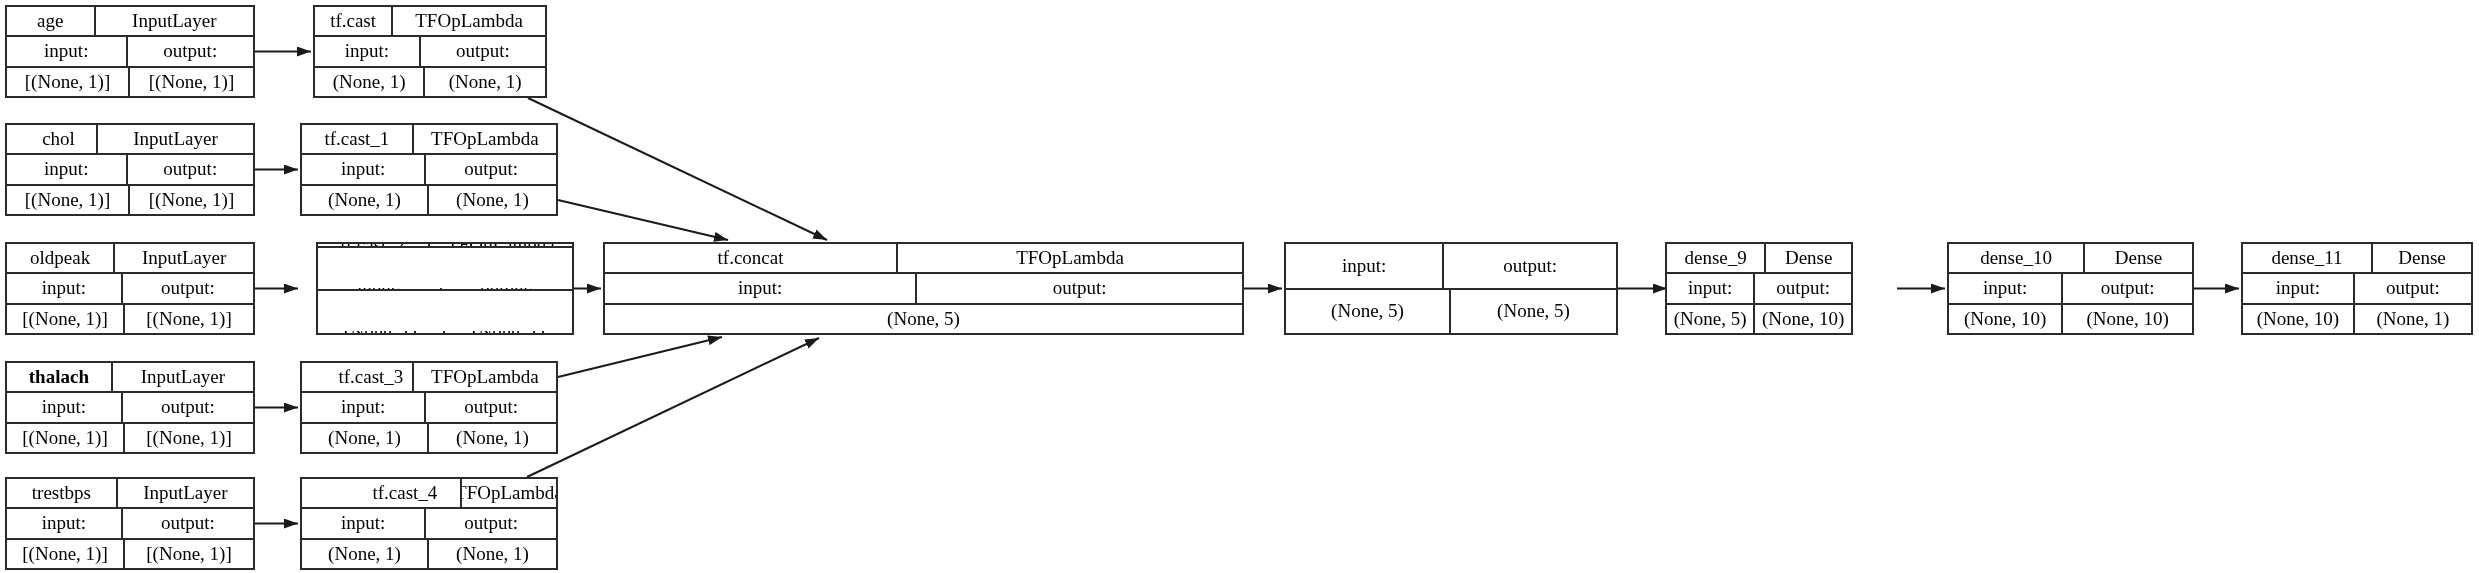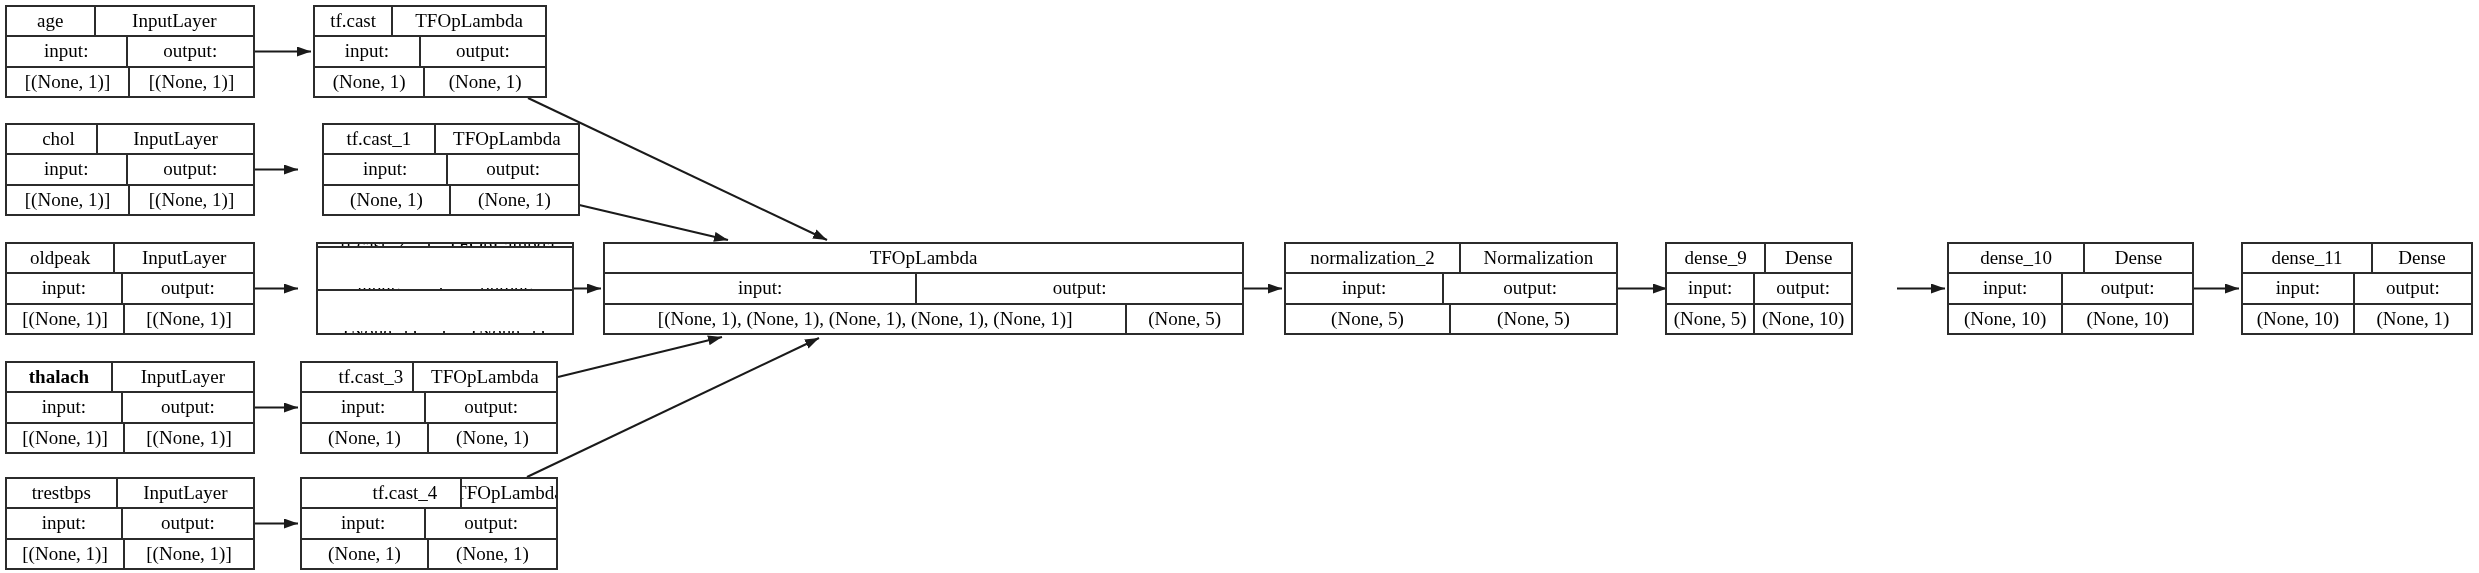--- a/index.html
+++ b/index.html
@@ -153,21 +153,21 @@
     </div>
     <div class="nrow r2">
       <div class="cell a" style="width: 46%;">input:</div>
       <div class="cell b">output:</div>
     </div>
     <div class="nrow r3">
       <div class="cell a" style="width: 48%;">(None, 1)</div>
       <div class="cell b">(None, 1)</div>
     </div>
   </div>
-      <div class="node" style="left: 300px; top: 123px; width: 258px; margin-left: 22px;">
+      <div class="node" style="left: 300px; top: 123px; width: 258px;">
     <div class="nrow r1">
       <div class="cell a" style="width: 44%;">tf.cast_1</div>
       <div class="cell b">TFOpLambda</div>
     </div>
     <div class="nrow r2">
       <div class="cell a" style="width: 49%;">input:</div>
       <div class="cell b">output:</div>
     </div>
     <div class="nrow r3">
       <div class="cell a" style="width: 50%;">(None, 1)</div>
@@ -211,36 +211,32 @@
       <div class="cell a" style="width: 49%;">input:</div>
       <div class="cell b">output:</div>
     </div>
     <div class="nrow r3">
       <div class="cell a" style="width: 50%;">(None, 1)</div>
       <div class="cell b">(None, 1)</div>
     </div>
   </div>
       <div class="node" style="left: 603px; top: 242px; width: 641px;">
     <div class="nrow r1">
-      <div class="cell b">TFOpLambda</div>
-    </div>
-    <div class="nrow r2">
-      <div class="cell a" style="width: 49%;">input:</div>
-      <div class="cell b">output:</div>
-    </div>
-    <div class="nrow r3">
-      <div class="cell a" style="width: 82%;">[(None, 1), (None, 1), (None, 1), (None, 1), (None, 1)]</div>
+      <div class="cell a" style="width: 46%;">tf.concat</div>
+      <div class="cell b">TFOpLambda</div>
+    </div>
+    <div class="nrow r2">
+      <div class="cell a" style="width: 49%;">input:</div>
+      <div class="cell b">output:</div>
+    </div>
+    <div class="nrow r3">
       <div class="cell b">(None, 5)</div>
     </div>
   </div>
       <div class="node" style="left: 1284px; top: 242px; width: 334px;">
-    <div class="nrow r1">
-      <div class="cell a" style="width: 53%;">normalization_2</div>
-      <div class="cell b">Normalization</div>
-    </div>
     <div class="nrow r2">
       <div class="cell a" style="width: 48%;">input:</div>
       <div class="cell b">output:</div>
     </div>
     <div class="nrow r3">
       <div class="cell a" style="width: 50%;">(None, 5)</div>
       <div class="cell b">(None, 5)</div>
     </div>
   </div>
       <div class="node" style="left: 1665px; top: 242px; width: 188px;">

